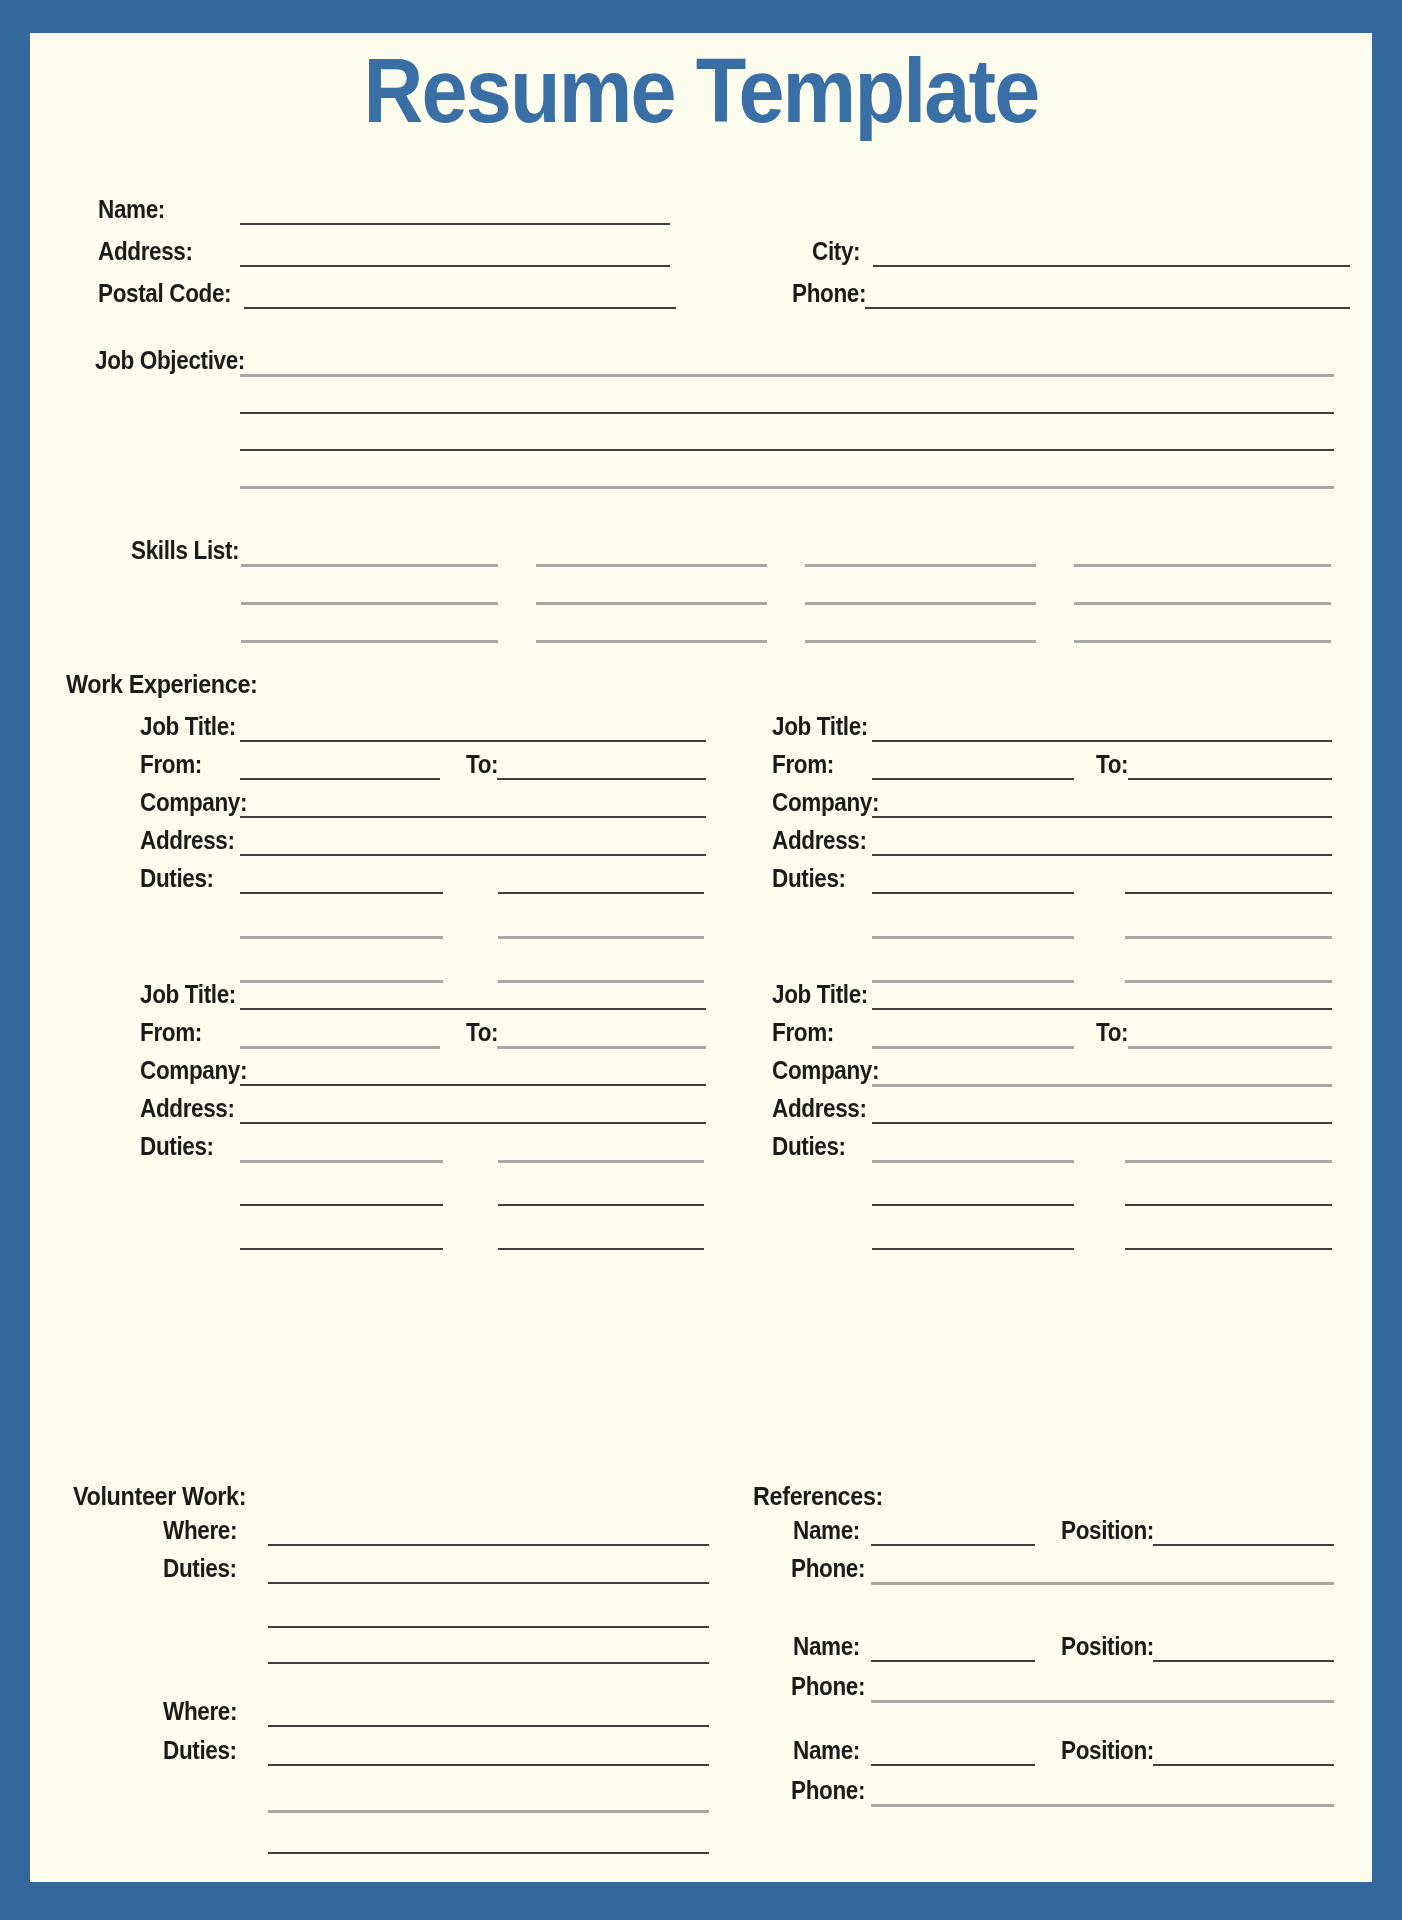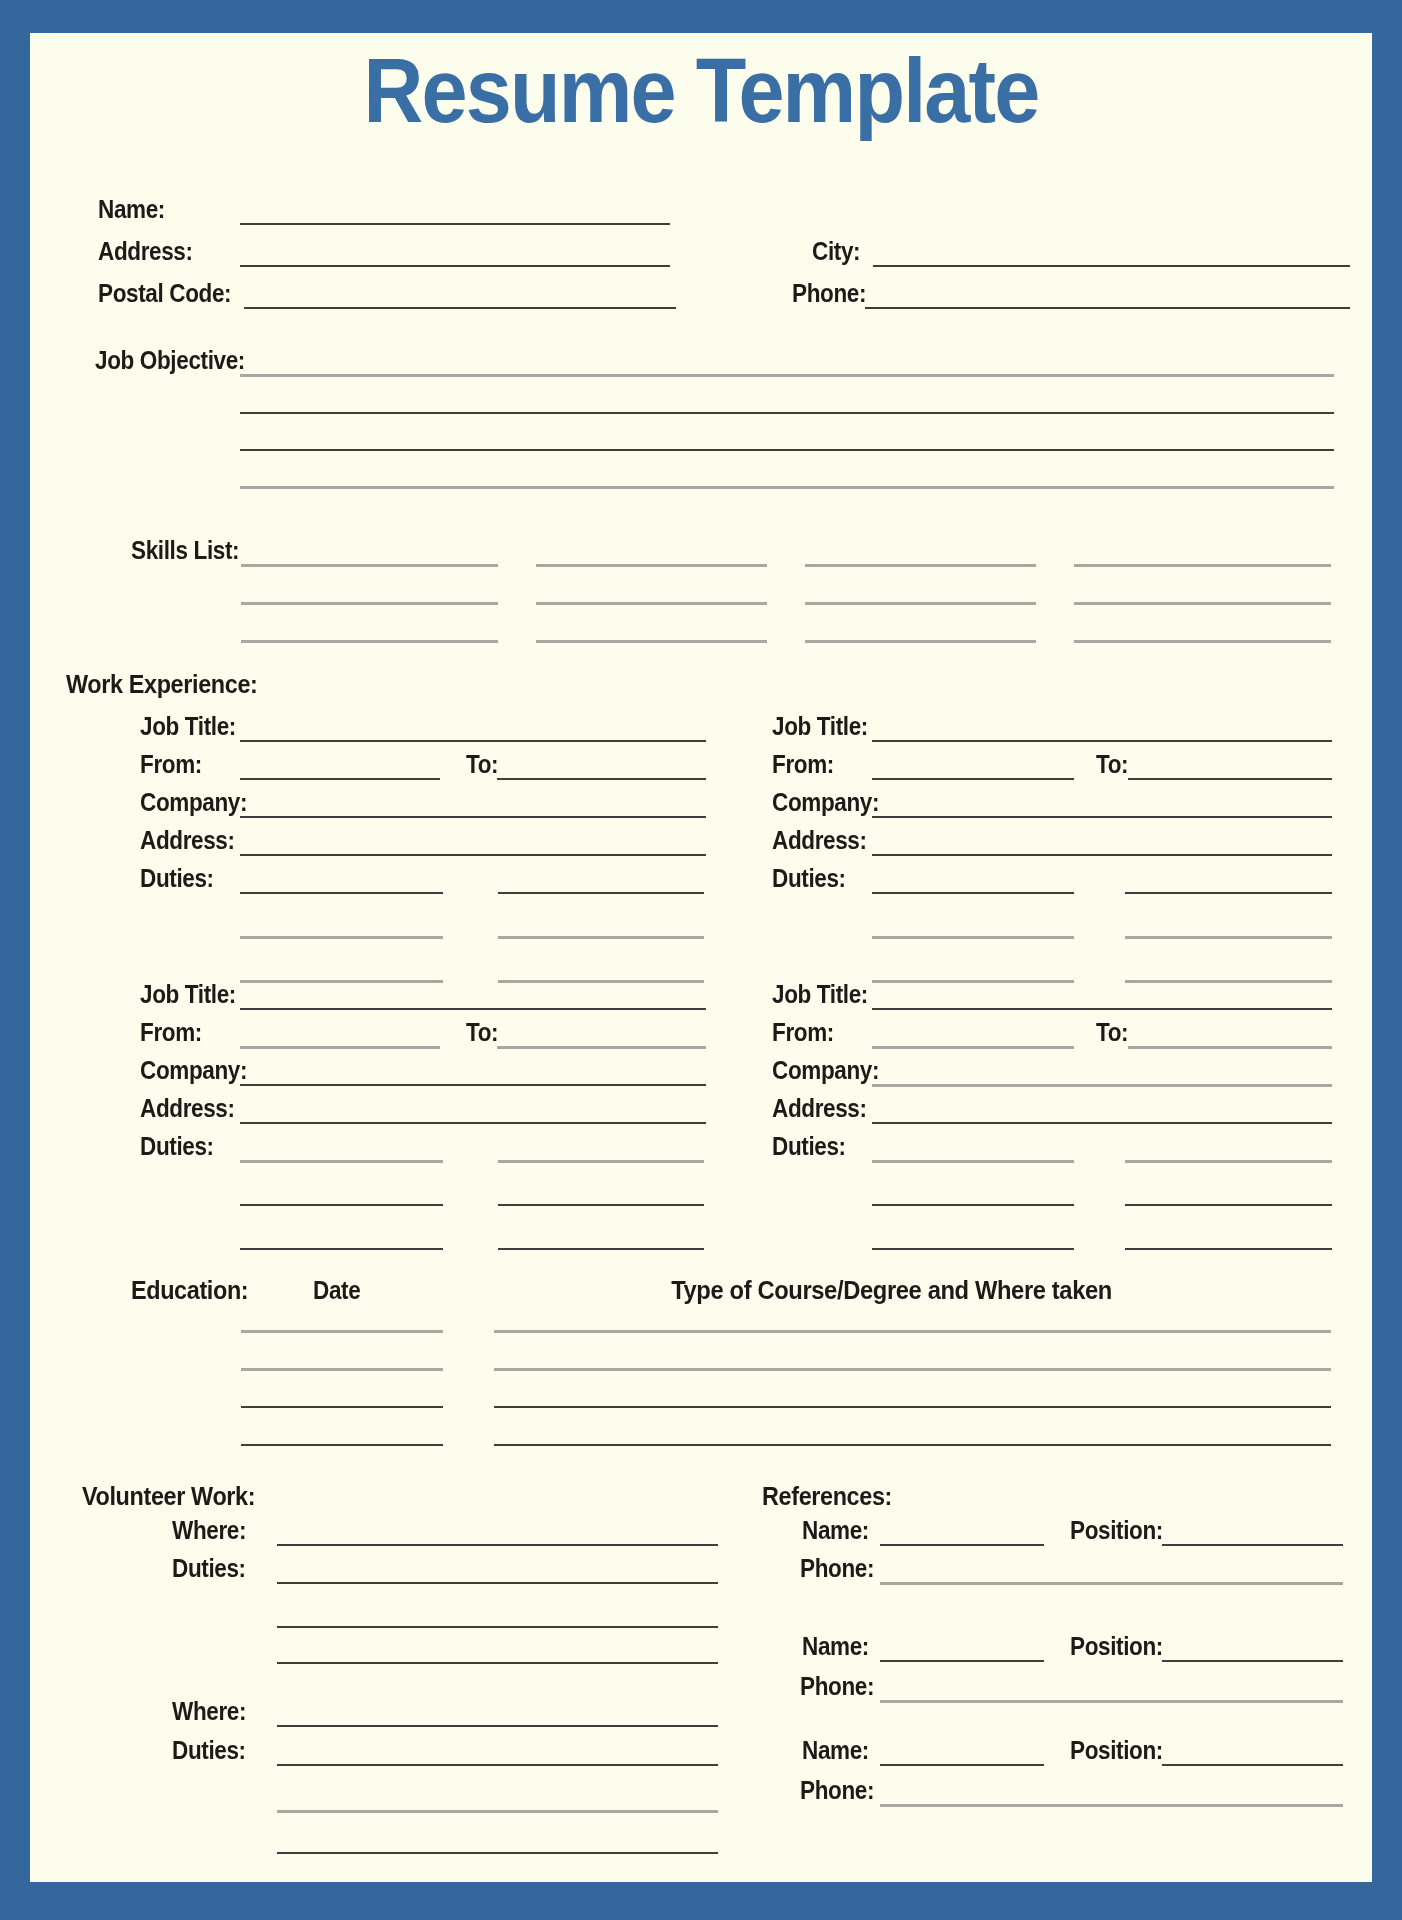--- a/index.html
+++ b/index.html
@@ -43,21 +43,21 @@
   .we.r .full{left:872px;width:460px;}
   .we.l .fromln{left:240px;width:200px;}
   .we.r .fromln{left:872px;width:202px;}
   .we.l .toln{left:497px;width:209px;}
   .we.r .toln{left:1128px;width:204px;}
   .we.l .du1{left:240px;width:203px;}
   .we.r .du1{left:872px;width:202px;}
   .we.l .du2{left:498px;width:206px;}
   .we.r .du2{left:1125px;width:207px;}
   
-  .vol,.refs{position:absolute;left:12px;top:1482px;width:1150px;height:400px;}
+  .vol,.refs{position:absolute;left:3px;top:1482px;width:1150px;height:400px;}
   .vol .lbl.sub{left:160px;}
   .vol .ln{left:265px;width:441px;}
   .refs .nameln{left:868px;width:164px;}
   .refs .posln{left:1150px;width:181px;}
   .refs .phoneln{left:868px;width:463px;}
   .edu{position:absolute;left:0;top:1276px;width:1402px;height:200px;}
   .edu .dateln{left:241px;width:202px;}
   .edu .courseln{left:494px;width:837px;}
 </style>
 </head>
@@ -174,33 +174,20 @@
     <div class="ln full" style="top:142px"></div>
     <span class="lbl" style="top:152px">Duties:</span>
     <div class="ln g du1" style="top:180px"></div>
     <div class="ln g du2" style="top:180px"></div>
     <div class="ln du1" style="top:224px"></div>
     <div class="ln du2" style="top:224px"></div>
     <div class="ln du1" style="top:268px"></div>
     <div class="ln du2" style="top:268px"></div>
   </div>
 
-  <div class="edu">
-    <span class="lbl hdr" style="top:0;left:131px">Education:</span>
-    <span class="lbl" style="top:0;left:313px">Date</span>
-    <span class="lbl ctr" style="top:0;left:494px;width:837px">Type of Course/Degree and Where taken</span>
-    <div class="ln g dateln" style="top:54px"></div>
-    <div class="ln g courseln" style="top:54px"></div>
-    <div class="ln g dateln" style="top:92px"></div>
-    <div class="ln g courseln" style="top:92px"></div>
-    <div class="ln dateln" style="top:130px"></div>
-    <div class="ln courseln" style="top:130px"></div>
-    <div class="ln dateln" style="top:168px"></div>
-    <div class="ln courseln" style="top:168px"></div>
-  </div>
 
   <div class="vol">
     <span class="lbl hdr" style="top:0;left:70px">Volunteer Work:</span>
     <span class="lbl sub" style="top:34px">Where:</span>
     <div class="ln" style="top:62px"></div>
     <span class="lbl sub" style="top:72px">Duties:</span>
     <div class="ln" style="top:100px"></div>
     <div class="ln" style="top:144px"></div>
     <div class="ln" style="top:180px"></div>
     <span class="lbl sub" style="top:215px">Where:</span>

